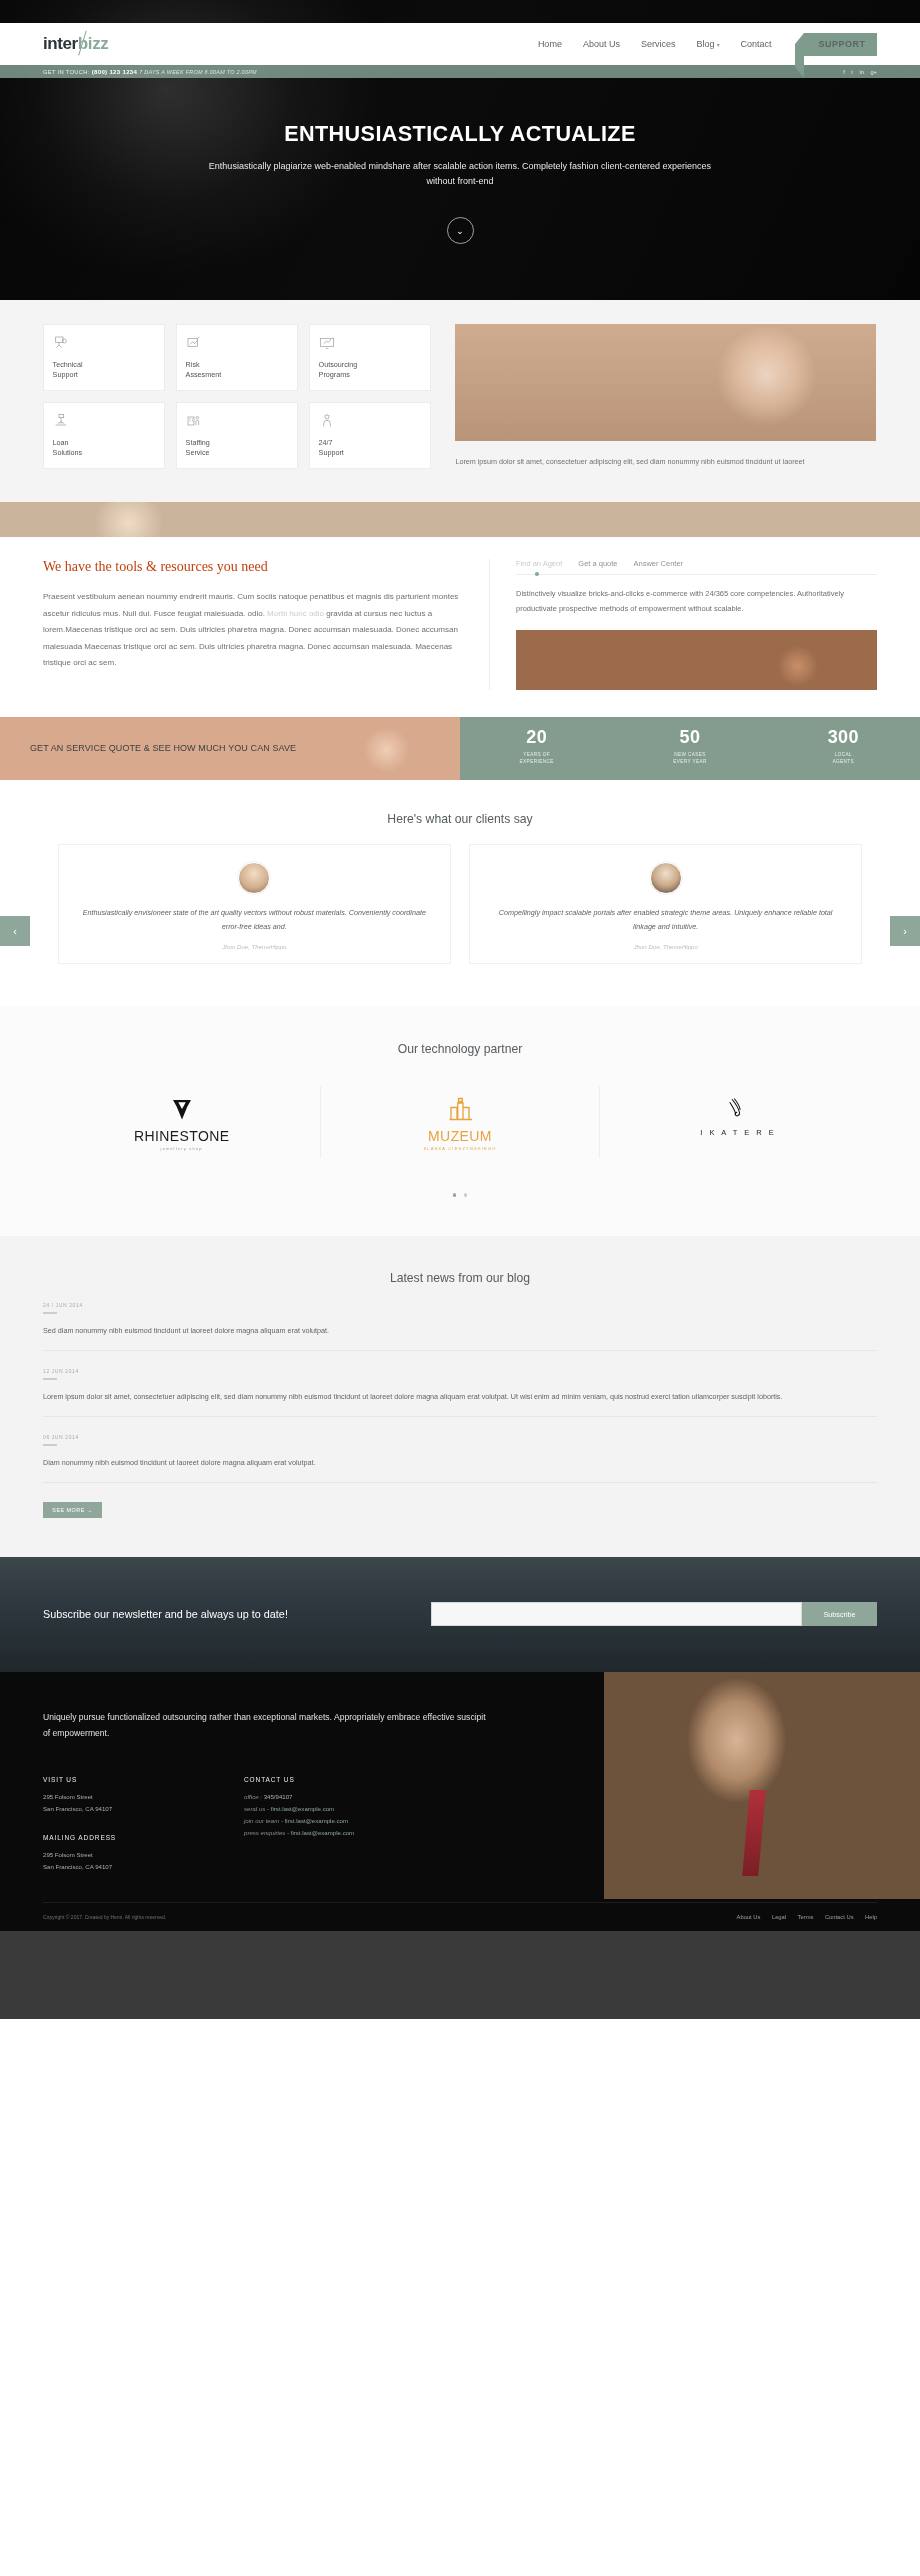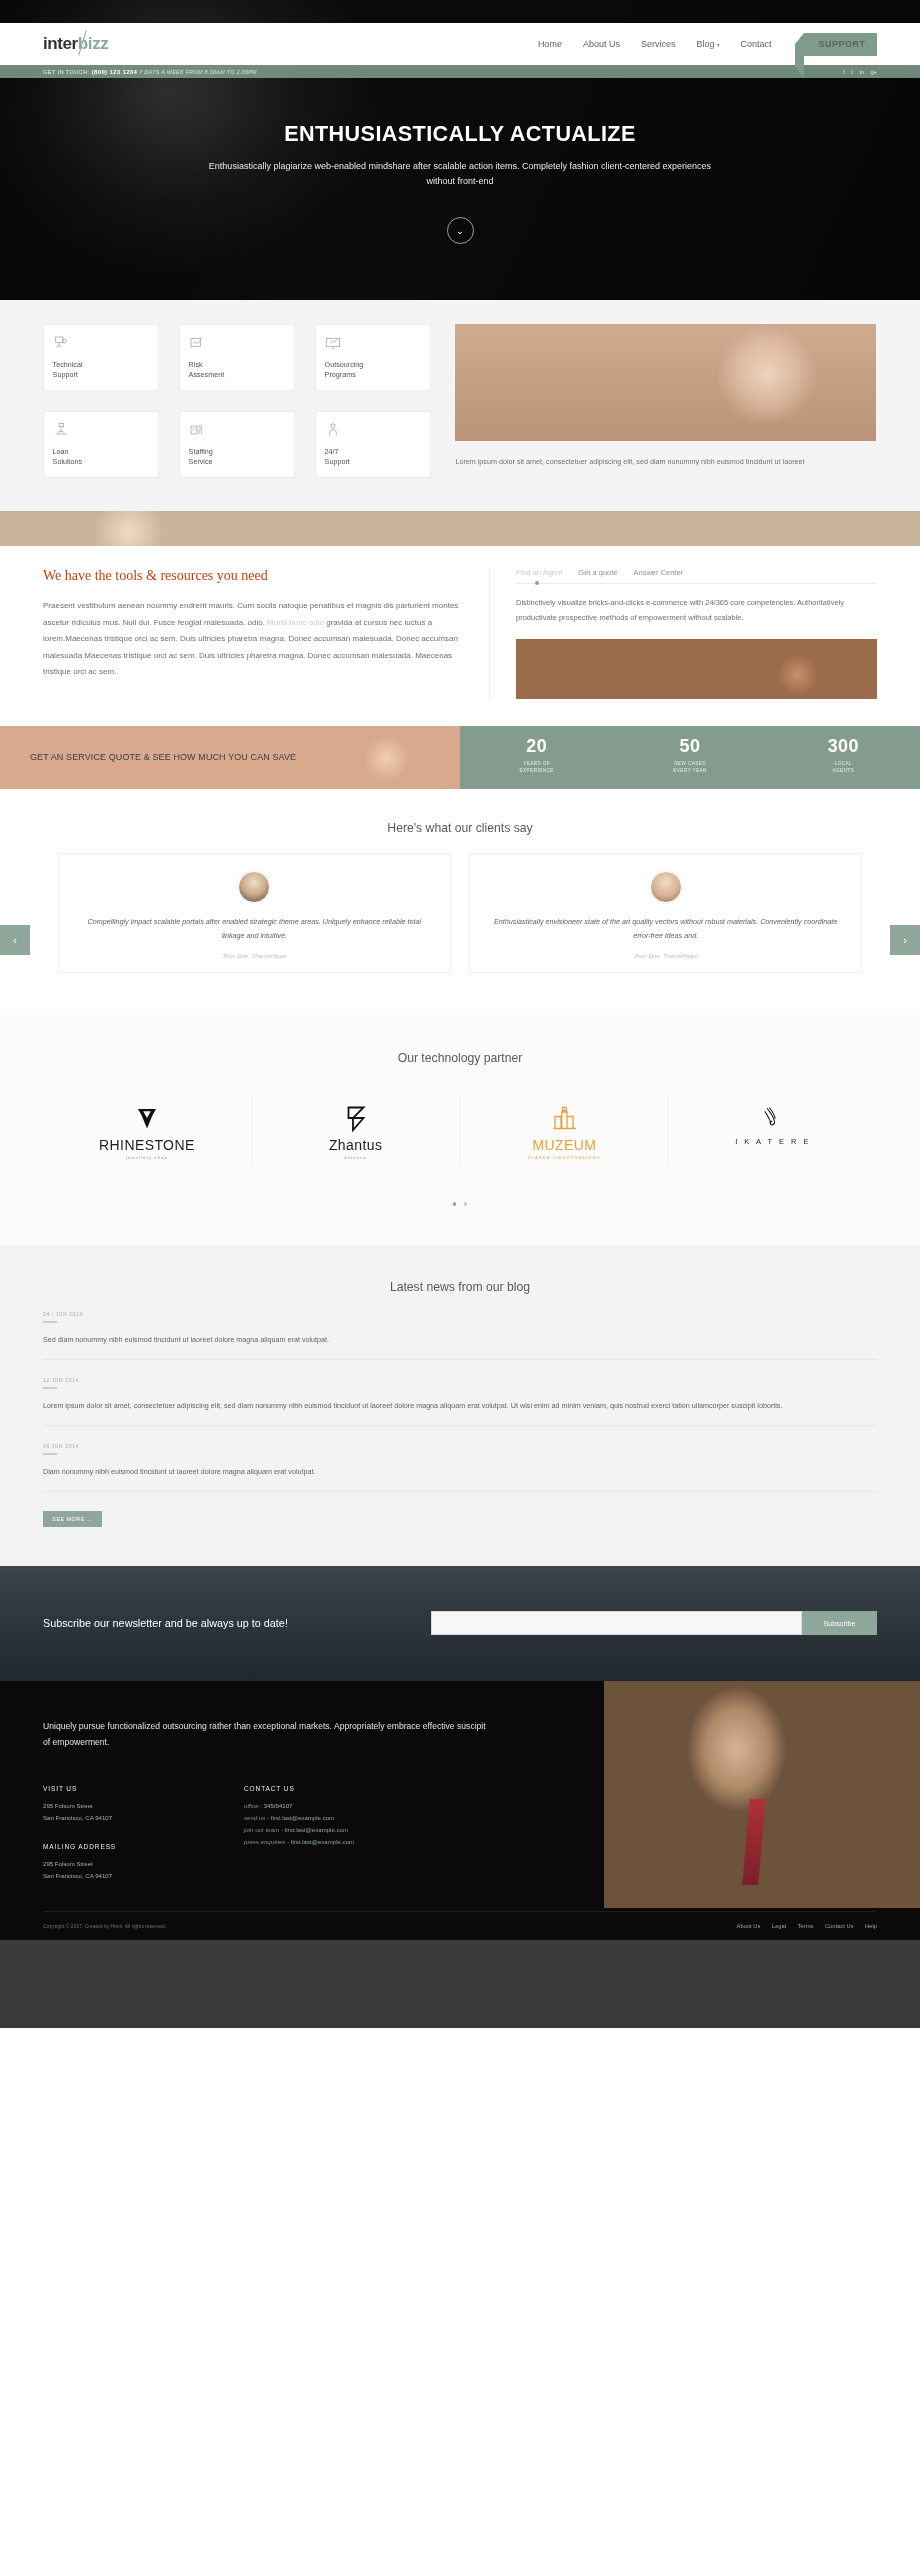--- a/index.html
+++ b/index.html
@@ -73,21 +73,21 @@
   }
   .scroll-circle {
     margin:27px auto 0; width:27px; height:27px; border:0.7px solid rgba(255,255,255,.6);
     border-radius:50%; display:flex; align-items:center; justify-content:center;
     color:#fff; font-size:9.3px;
   }
 
   
   .services-sec { background:#f4f4f4; padding:24.4px 0 33px; }
   .services-row { display:flex; gap:24.4px; }
-  .svc-grid { width:388px; display:grid; grid-template-columns:repeat(3,1fr); gap:20px; }
+  .svc-grid { width:388px; display:grid; grid-template-columns:repeat(3,1fr); gap:11px; }
   .svc-box {
     background:#fff; border:0.7px solid #ececec; height:67px; padding:9.3px 8.6px;
   }
   .svc-ico { height:18.7px; color:#9aa0a4; }
   .svc-ico svg { width:16px; height:16px; stroke:#9aa0a4; fill:none; stroke-width:1.1; }
   .svc-t { font-size:7.2px; color:#4e5357; line-height:1.45; margin-top:6.5px; }
   .photo-col { width:421px; }
   .photo-box {
     height:117px; overflow:hidden; position:relative;
     background:
@@ -403,53 +403,44 @@
       </div>
     </div>
   </section>
 
   <section class="testi-sec">
     <h2 class="testi-h">Here's what our clients say</h2>
     <div class="arrow l">‹</div>
     <div class="arrow r">›</div>
     <div class="testi-wrap">
       <div class="testi">
+        <div class="avatar"></div>
+        <p class="testi-q">Enthusiastically envisioneer state of the art quality vectors without robust materials. Conveniently coordinate error-free ideas and.</p>
+        <div class="testi-a">Jhon Doe, ThemeHippo</div>
+      </div>
+      <div class="testi">
         <div class="avatar m"></div>
         <p class="testi-q">Compellingly impact scalable portals after enabled strategic theme areas. Uniquely enhance reliable total linkage and intuitive.</p>
-        <div class="testi-a">Jhon Doe, ThemeHippo</div>
-      </div>
-      <div class="testi">
-        <div class="avatar"></div>
-        <p class="testi-q">Enthusiastically envisioneer state of the art quality vectors without robust materials. Conveniently coordinate error-free ideas and.</p>
         <div class="testi-a">Jhon Doe, ThemeHippo</div>
       </div>
     </div>
   </section>
 
   <section class="partners-sec">
     <h2 class="partners-h">Our technology partner</h2>
     <div class="container partners-row">
       <div class="partner">
         <div class="p-mark">
             <svg viewBox="0 0 40 40">
               <path d="M8 8h24l-5 9-7 17-7-17z" fill="#111"></path>
               <path d="M15 11h10l-5 9z" fill="#fff"></path>
             </svg>
           </div>
         <div class="p-name">RHINESTONE</div>
         <div class="p-sub">jewellery shop</div>
-      </div>
-      <div class="partner">
-        <div class="p-mark">
-            <svg viewBox="0 0 40 40">
-              <path d="M10 6h20l-14 14h14L16 36V20H10z" fill="none" stroke="#111" stroke-width="2.4"></path>
-            </svg>
-          </div>
-        <div class="p-name">Zhantus</div>
-        <div class="p-sub">defence</div>
       </div>
       <div class="partner">
         <div class="p-mark">
             <svg viewBox="0 0 40 40">
               <path d="M18 6h5v4h-5zM17 12h7v22h-7zM8 18h8v16H8zM24 18h8v16h-8zM6 34h30" fill="none" stroke="#e8a33d" stroke-width="1.8"></path>
             </svg>
           </div>
         <div class="p-name mz">MUZEUM</div>
         <div class="p-sub o">SLASKA CIESZYNSKIEGO</div>
       </div>

